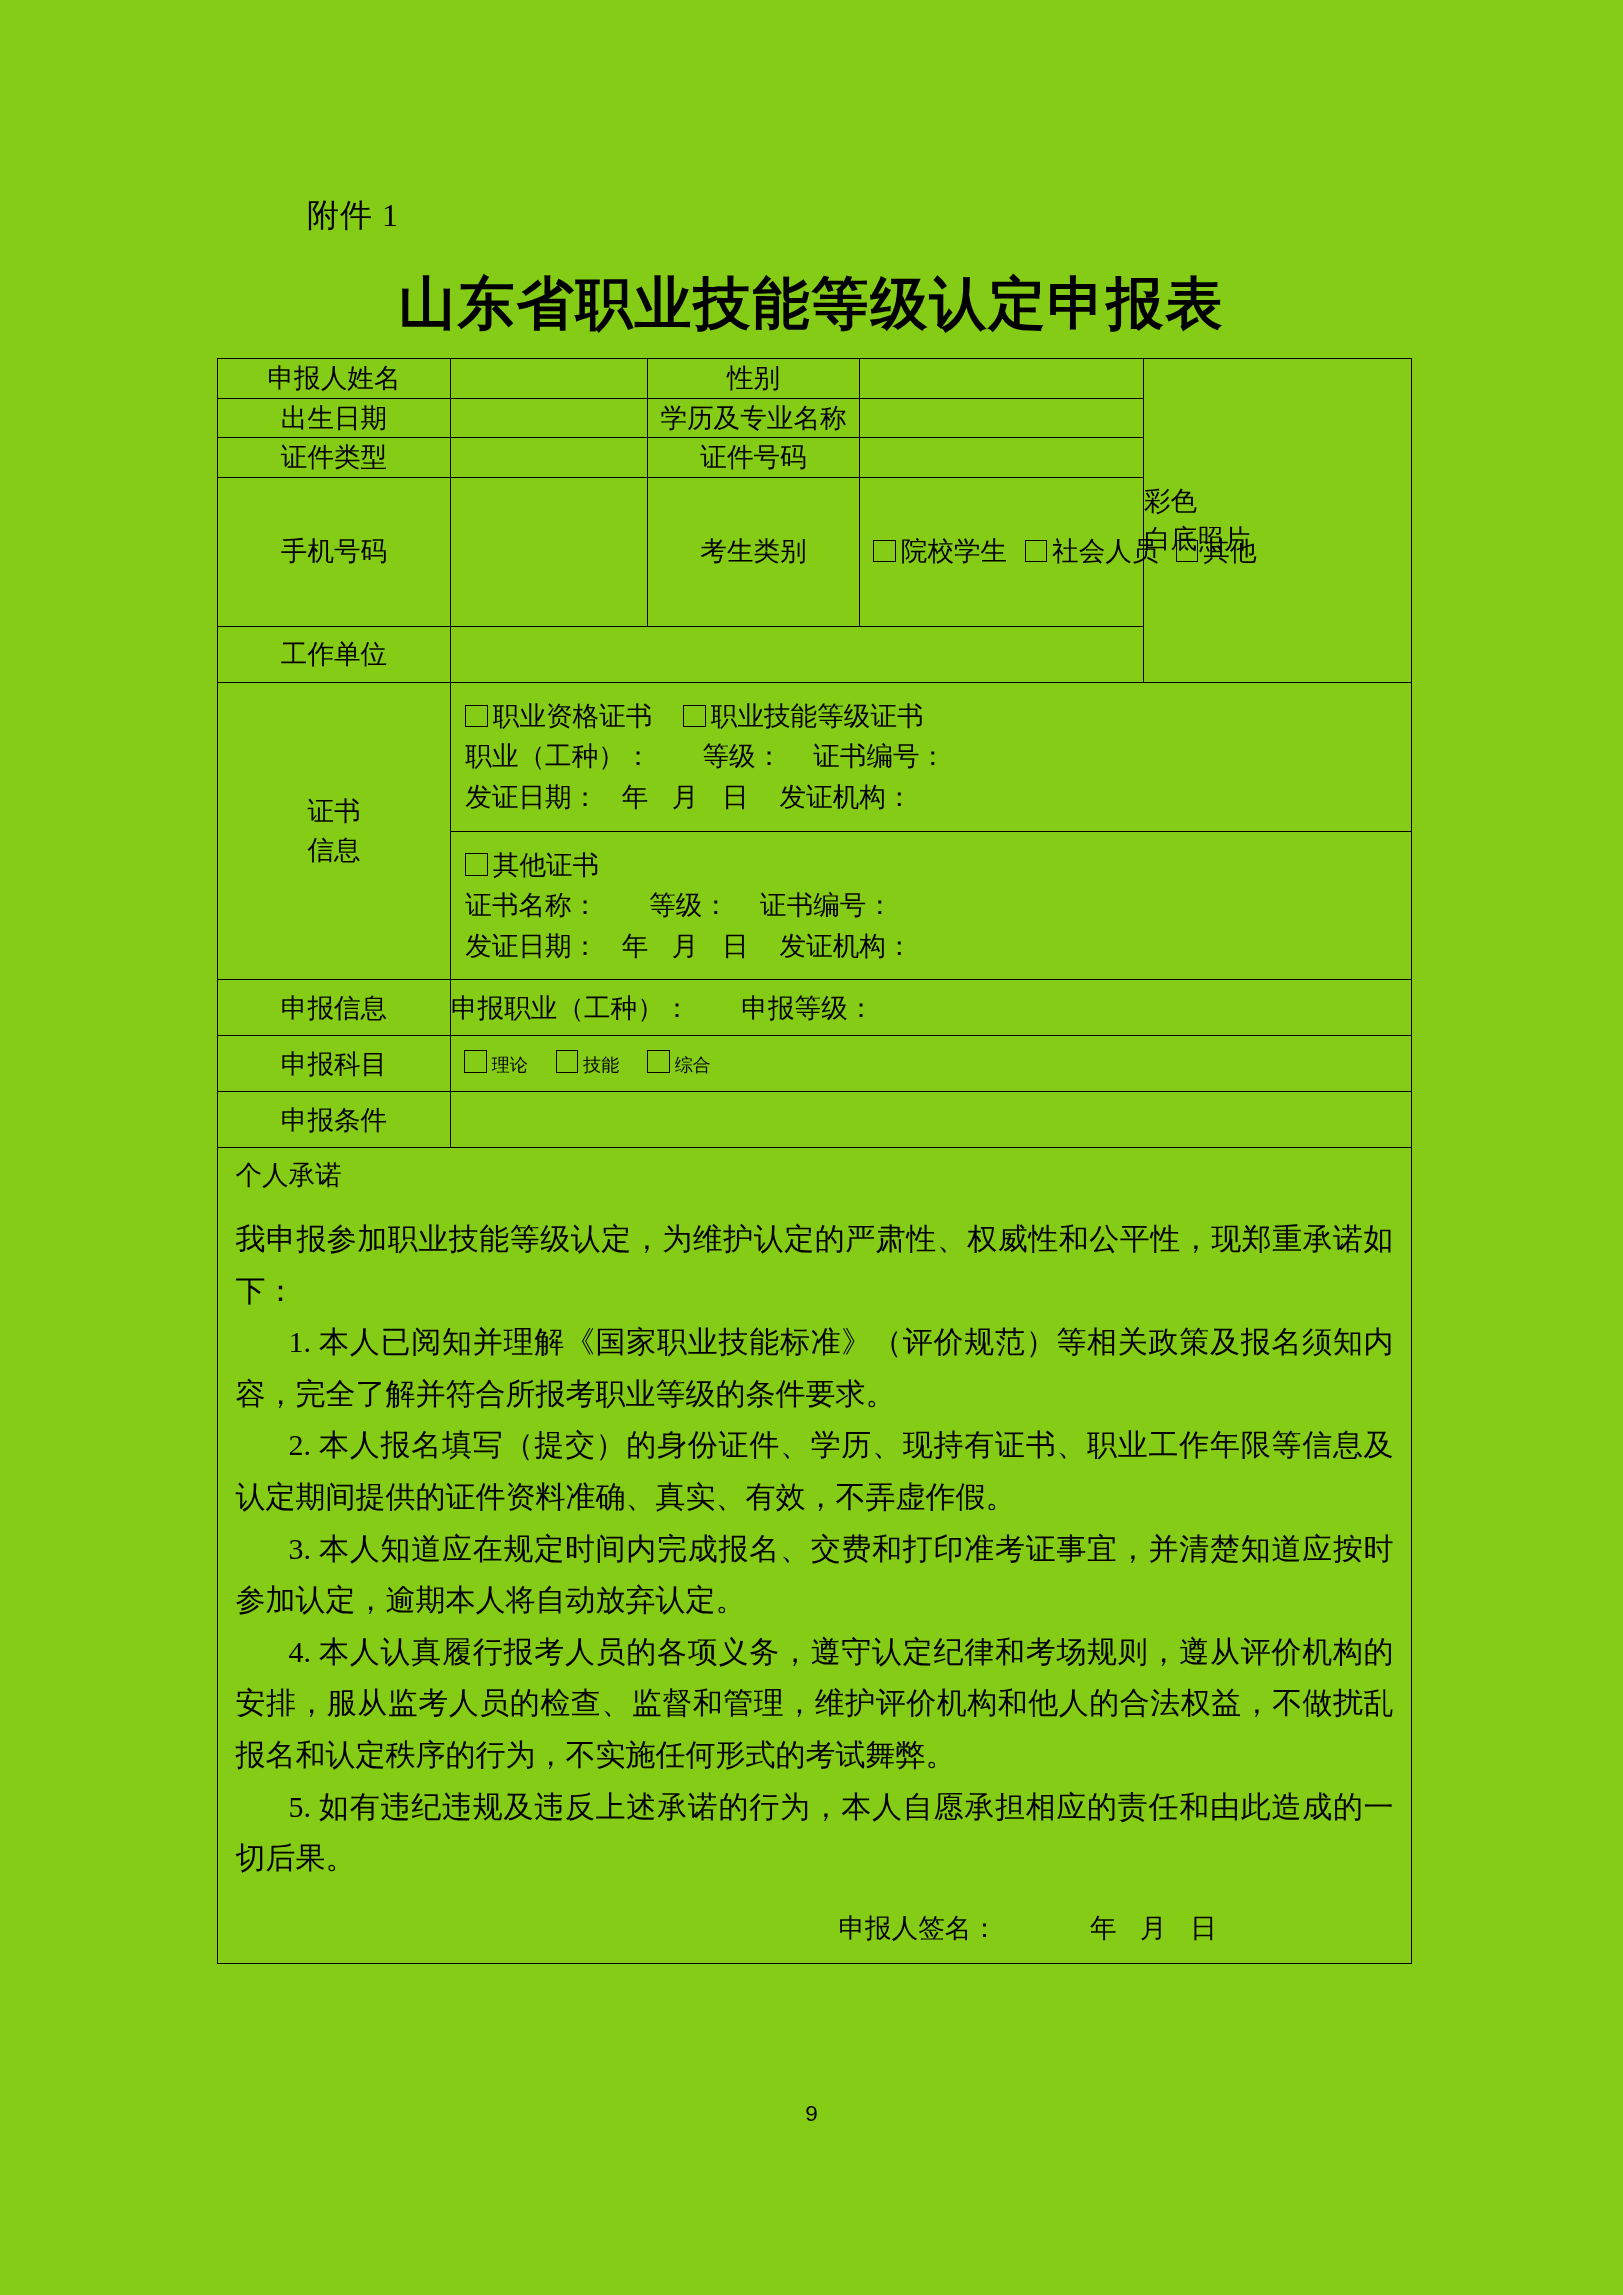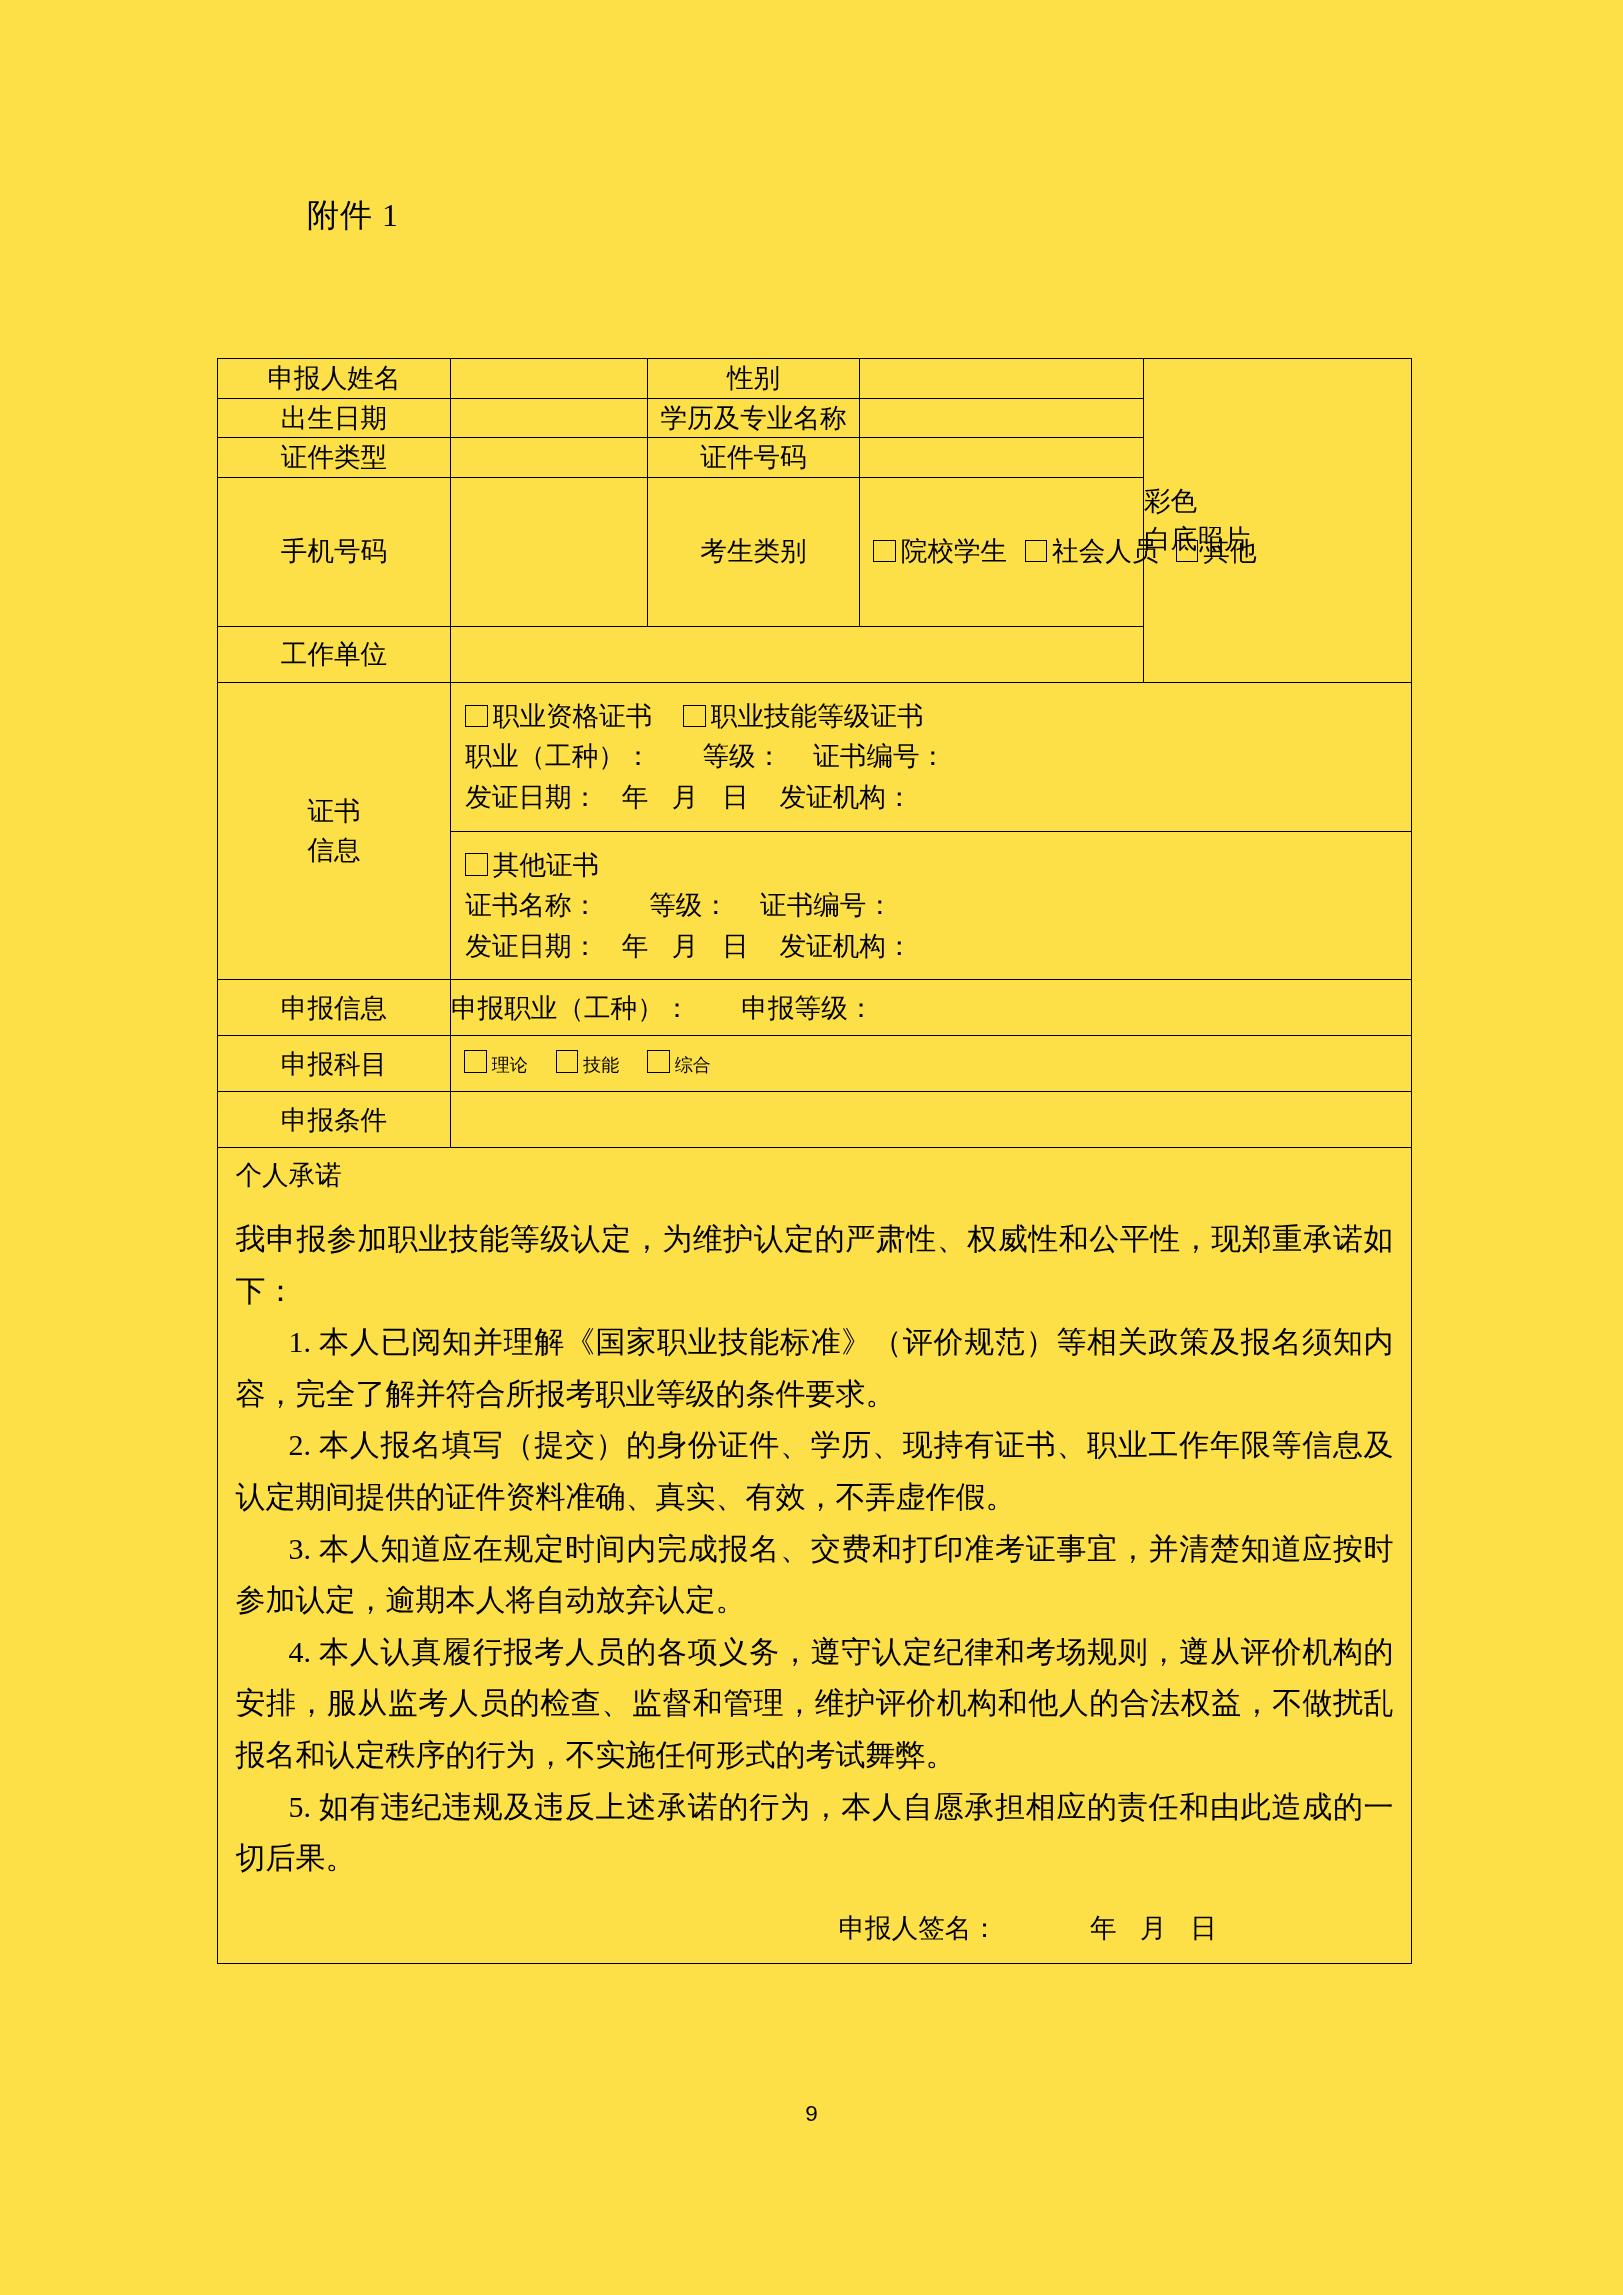--- a/index.html
+++ b/index.html
@@ -14,21 +14,21 @@
     color: #000000;
     position: relative;
     overflow: hidden;
   }
 
   .page {
     position: absolute;
     top: 0; left: 0;
     width: 1623px;
     height: 2295px;
-    background: #fde047;
+    background: #84cc16;
   }
 
   
   .attachment-label {
     position: absolute;
     left: 307px;
     top: 194px;
     font-size: 32px;
     letter-spacing: 1px;
     white-space: nowrap;
@@ -167,20 +167,21 @@
     font-family: "Liberation Sans", sans-serif;
   }
 </style>
 </head>
 <body>
 
 <div class="page">
 
   <div class="attachment-label">附件 1</div>
 
+  <div class="doc-title">山东省职业技能等级认定申报表</div>
 
   <table class="form-table">
     <colgroup>
       <col style="width:233px">
       <col style="width:197px">
       <col style="width:212px">
       <col style="width:284px">
       <col style="width:268px">
     </colgroup>
     <tbody>

